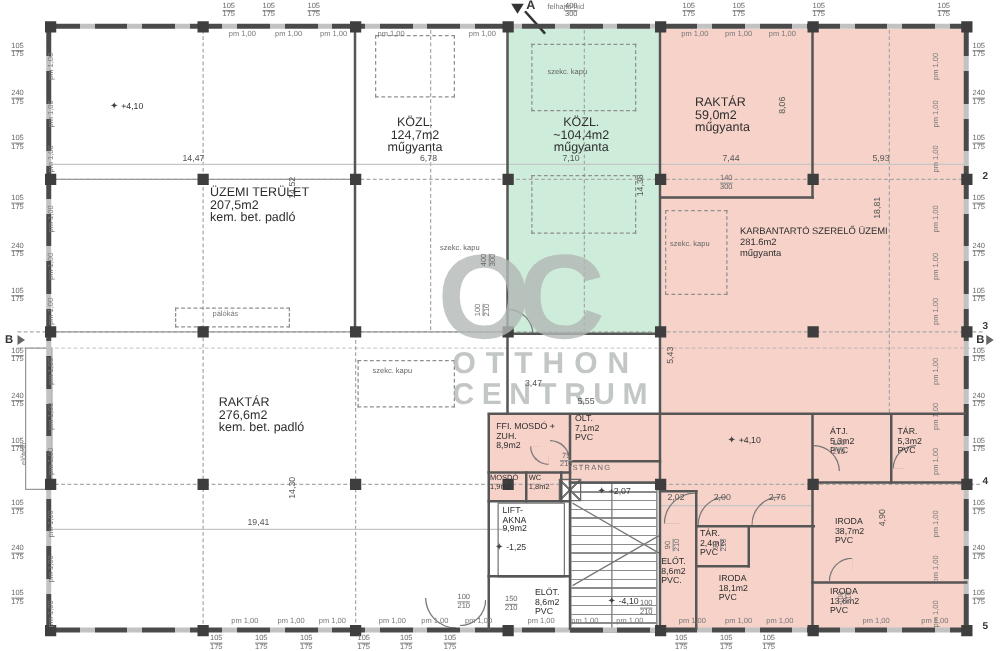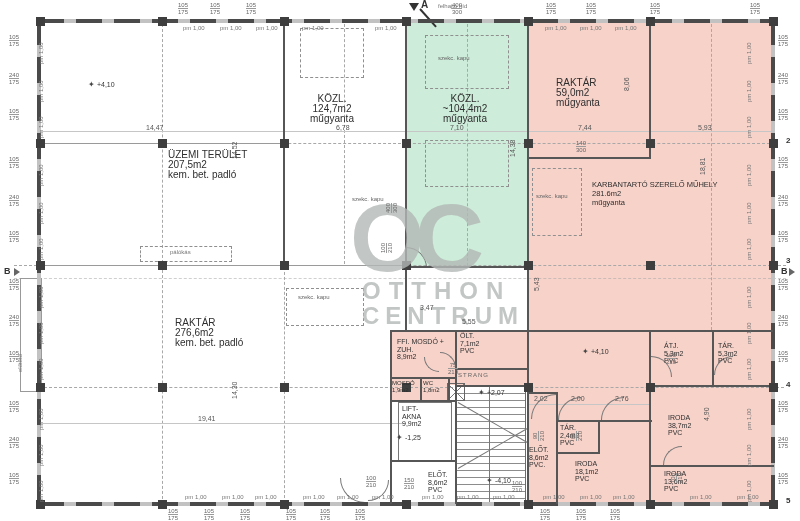--- a/index.html
+++ b/index.html
@@ -149,21 +149,21 @@
     <div>KÖZL.</div>
     <div>~104,4m2</div>
     <div>műgyanta</div>
   </div>
   <div class="room rl" style="left:556px;top:78px;width:70px">
     <div>RAKTÁR</div>
     <div>59,0m2</div>
     <div>műgyanta</div>
   </div>
   <div class="room" style="left:592px;top:180px;width:150px;font-size:7.5px">
-    <div>KARBANTARTÓ SZERELŐ MŰHELY</div>
+    <div>KARBANTARTÓ SZERELŐ ÜZEMI</div>
     <div>281.6m2</div>
     <div>műgyanta</div>
   </div>
   <div class="room rl" style="left:175px;top:318px;width:94px">
     <div>RAKTÁR</div>
     <div>276,6m2</div>
     <div>kem. bet. padló</div>
   </div>
   <div class="room rs" style="left:397px;top:338px;width:50px">
     <div>FFI. MOSDÓ + ZUH.</div>

